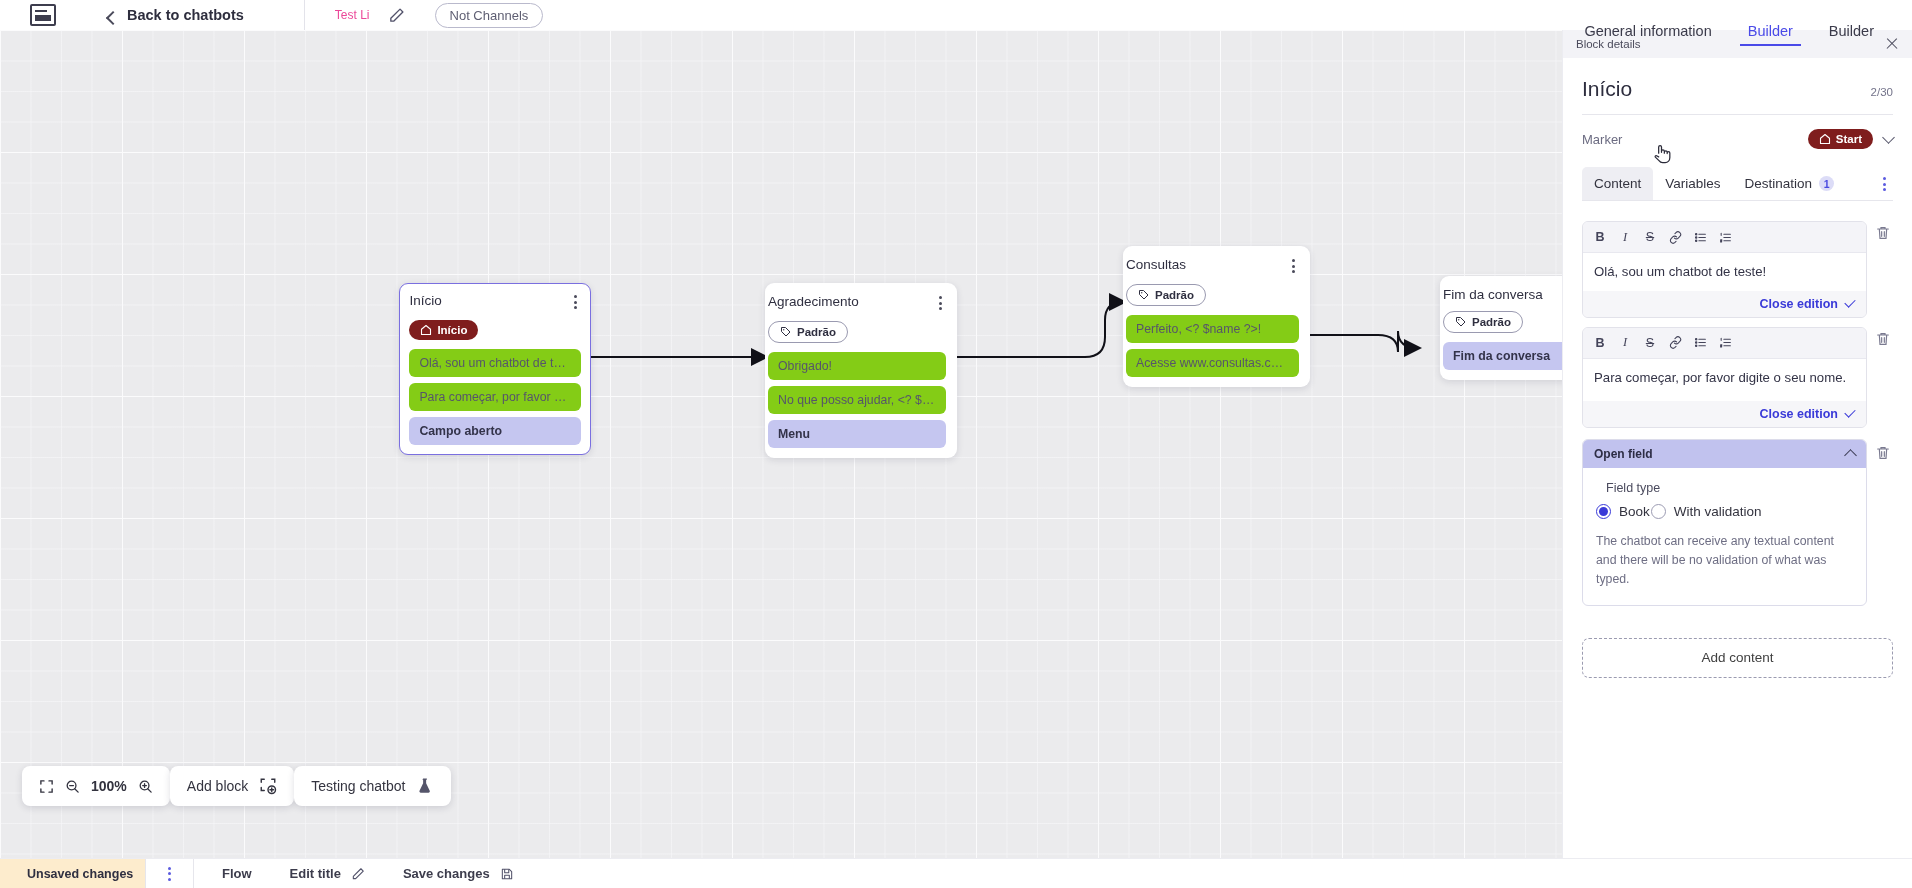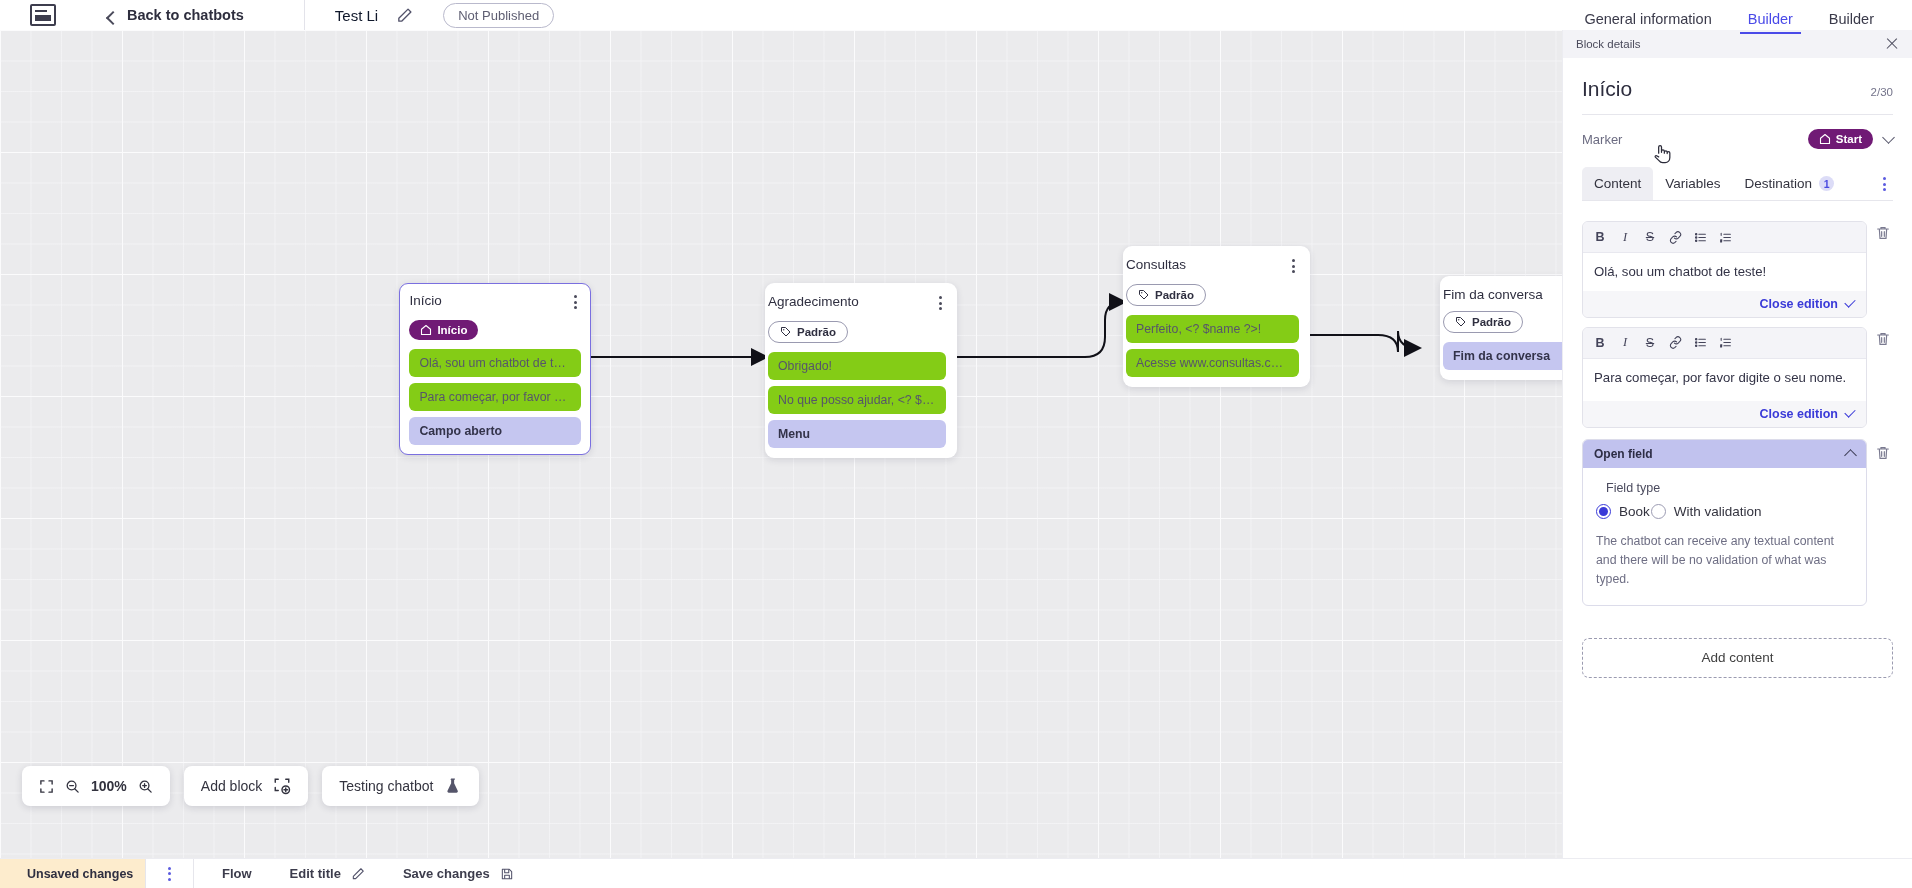--- a/index.html
+++ b/index.html
@@ -35,31 +35,31 @@
     display: flex; align-items: flex-end; gap: 9px;
     margin-left: 52px; cursor: pointer;
   }
   .tb-back-chev { width: 10px; height: 10px; border-left: 2px solid #4a4a5a;
     border-bottom: 2px solid #4a4a5a; transform: rotate(45deg); flex:none; }
   .tb-back-label { font-size: 14.5px; font-weight: bold; color: #2e2e3e; white-space: nowrap; }
   .tb-divider {
     width: 1px; height: 30px; background: #e3e3ea; margin-left: 60px;
   }
   .tb-title {
-    font-size: 15px; color: #0f172a; margin-left: 30px; white-space: nowrap;
+    font-size: 12px; color: #ec4899; margin-left: 30px; white-space: nowrap;
   }
   .tb-pencil { margin-left: 18px; cursor: pointer; display:flex; }
   .tb-badge {
     margin-left: 30px; padding: 4px 14px; border: 1px solid #b9b9cc;
     border-radius: 20px; font-size: 13px; color: #5e5e72; white-space: nowrap;
   }
 
   
   .tb-tabs {
-    position: absolute; right: 0; top: 4px; height: 30px;
+    position: absolute; right: 0; top: 16px; height: 30px;
     display: flex; align-items: center; gap: 0;
   }
   .tb-tab {
     font-size: 14.5px; color: #3a3a4a; padding: 0 18px; height: 30px;
     display: flex; align-items: center; cursor: pointer; white-space: nowrap;
   }
   .tb-tab.active { color: #4a4ae8; font-weight: normal; position: relative; }
   .tb-tab.active::after {
     content: ""; position: absolute; left: 10px; right: 10px; bottom: 0;
     height: 2.5px; background: #4a4ae8;
@@ -98,34 +98,34 @@
   .node.selected { border: 1.6px solid #7a6fe0; padding: 9.4px 9.4px 8.4px 9.4px; }
   .node-head { display: flex; align-items: flex-start; justify-content: space-between; }
   .node-title { font-size: 13.5px; color: #2f2f40; font-weight: normal; white-space: nowrap; }
   .kebab { display: flex; flex-direction: column; gap: 2.5px; padding: 2px 4px; cursor: pointer; }
   .kebab i { width: 3px; height: 3px; border-radius: 50%; background: #4a4a5a; display: block; }
   .chip {
     display: inline-flex; align-items: center; gap: 5px;
     margin-top: 9px; border-radius: 20px; font-size: 11.5px; font-weight: bold;
     padding: 4px 11px;
   }
-  .chip.dark { background: #701a75; color: #ffffff; }
+  .chip.dark { background: #7f1d1d; color: #ffffff; }
   .chip.outline { background: #ffffff; color: #2f2f40; border: 1px solid #9a9ab0; font-weight: bold; }
   .chip svg { flex: none; display: block; }
   .node-rows { margin-top: 9px; display: flex; flex-direction: column; gap: 6px; }
   .row {
     background: #84cc16; border-radius: 6px; padding: 7px 10px;
     font-size: 12.3px; color: #56566a; white-space: nowrap;
     overflow: hidden; text-overflow: ellipsis;
   }
   .row.accent { background: #c5c6f0; color: #33334a; font-weight: bold; }
 
   
   .bottom-tools {
-    position: absolute; left: 22px; bottom: 52px; display: flex; gap: 14px; z-index: 20;
+    position: absolute; left: 22px; bottom: 52px; display: flex; z-index: 20;
   }
   .tool-pill {
     background: #fff; border-radius: 8px; height: 40px;
     display: flex; align-items: center; gap: 11px; padding: 0 17px;
     box-shadow: 0 2px 7px rgba(40,40,70,0.15); cursor: pointer;
   }
   .tool-pill span.lbl { font-size: 14px; color: #33333f; white-space: nowrap; }
   .zoom-val { font-size: 14px; color: #33333f; font-weight: bold; }
 
   
@@ -276,21 +276,21 @@
   <div class="tb-divider"></div>
 
   <div class="tb-title">Test Li</div>
 
   <div class="tb-pencil">
     <svg width="17" height="17" viewBox="0 0 24 24" fill="none" stroke="#52526a" stroke-width="1.9" stroke-linecap="round" stroke-linejoin="round">
       <path d="M17 3l4 4L8 20H4v-4z"></path>
     </svg>
   </div>
 
-  <div class="tb-badge">Not Published</div>
+  <div class="tb-badge">Not Channels</div>
 
   <div class="tb-tabs">
     <div class="tb-tab">General information</div>
     <div class="tb-tab active">Builder</div>
     <div class="tb-tab">Builder</div>
   </div>
 </div>
 
 <div class="canvas">
 

